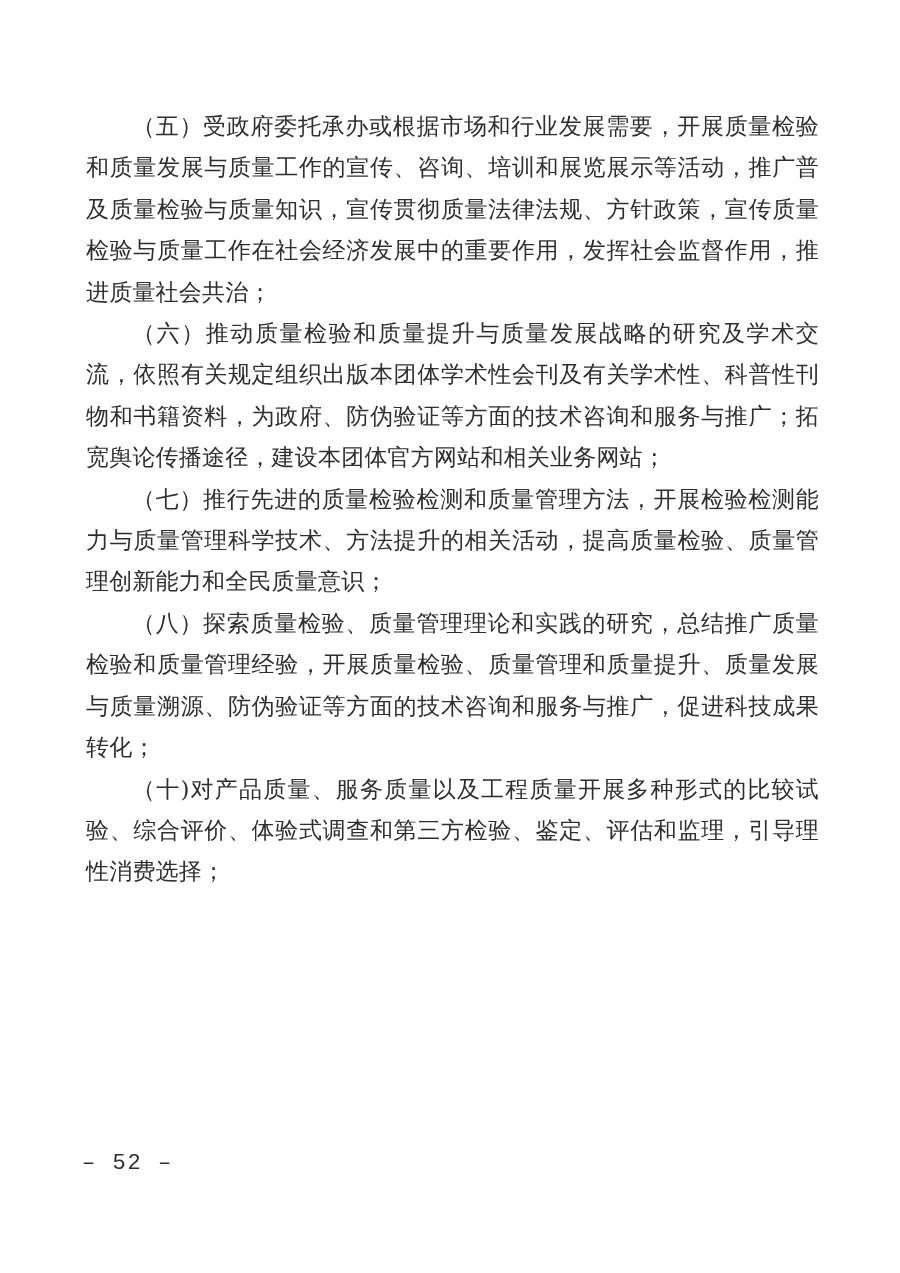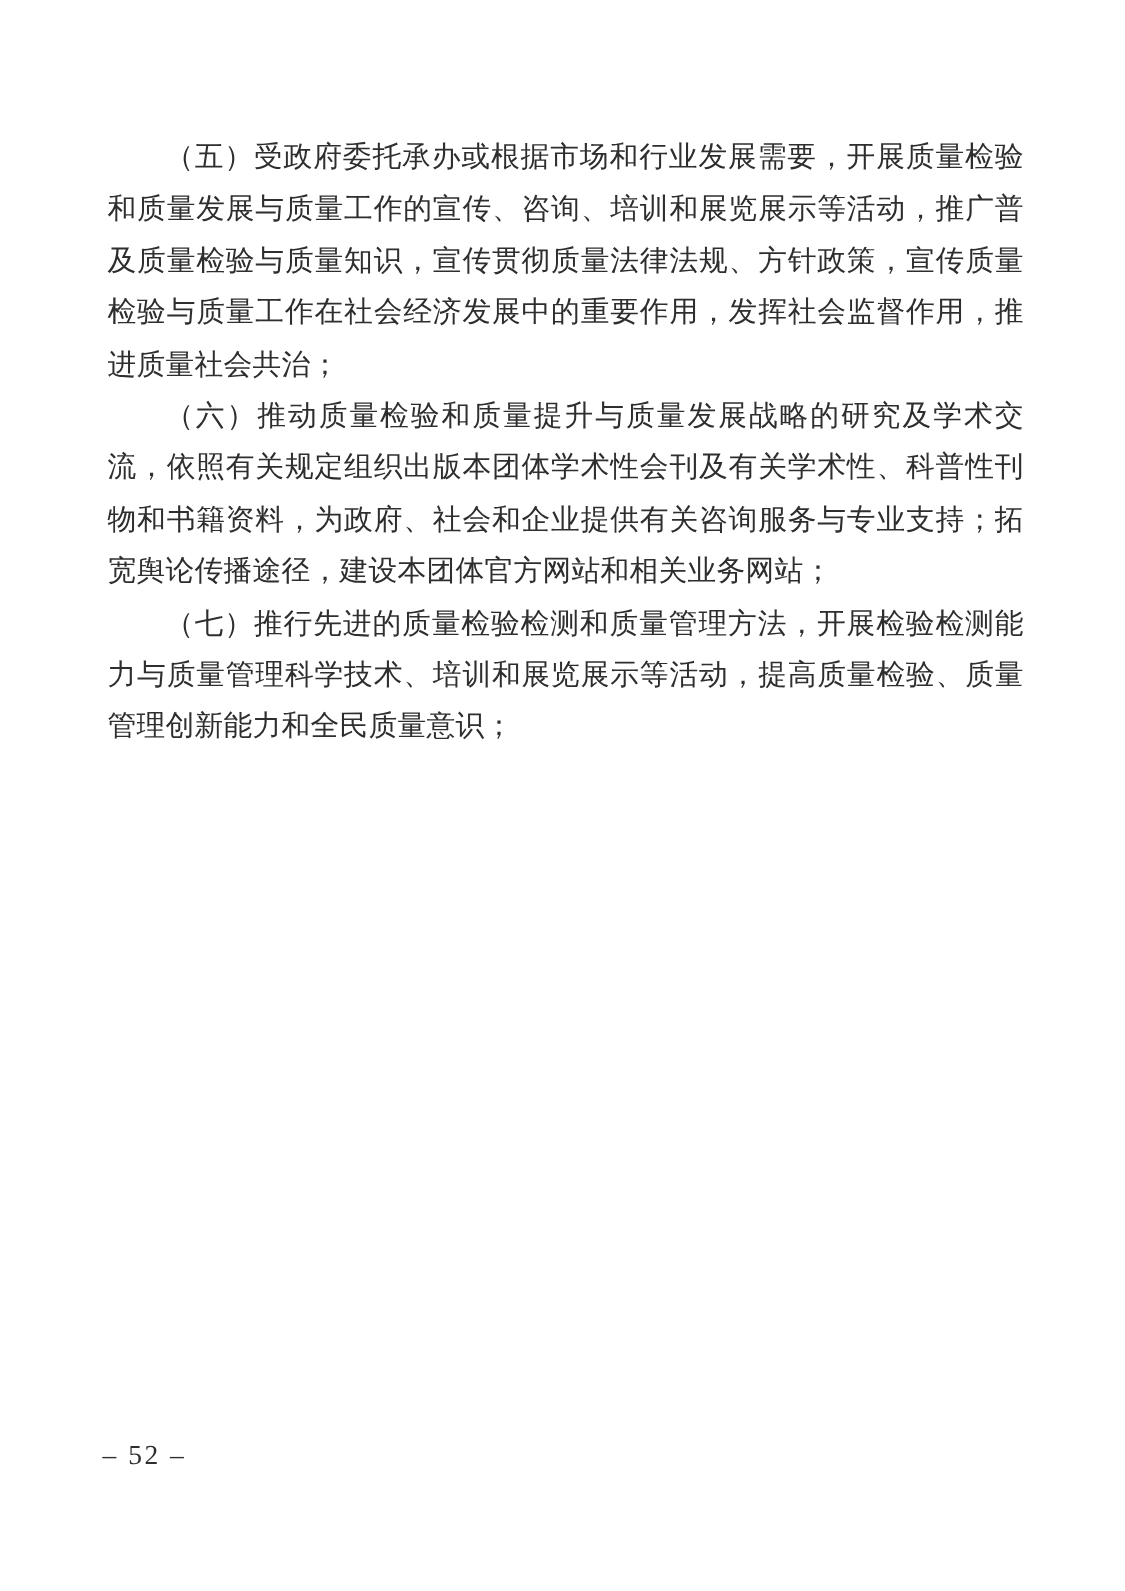--- a/index.html
+++ b/index.html
@@ -31,28 +31,30 @@
     letter-spacing: 0.2px;
     word-break: break-all;
   }
   .footer-pagenum {
     position: absolute;
     left: 82px;
     top: 1151px;
     font-size: 22px;
     line-height: 26px;
     color: #2e2e2e;
-    font-family: Liberation Serif, serif;
+    font-family: Liberation Mono, monospace;
     letter-spacing: 2px;
     white-space: nowrap;
   }
 </style>
 </head>
 <body>
 
 <div class="page">
   <div class="content">
     <p class="clause">（五）受政府委托承办或根据市场和行业发展需要，开展质量检验和质量发展与质量工作的宣传、咨询、培训和展览展示等活动，推广普及质量检验与质量知识，宣传贯彻质量法律法规、方针政策，宣传质量检验与质量工作在社会经济发展中的重要作用，发挥社会监督作用，推进质量社会共治；</p>
-    <p class="clause">（六）推动质量检验和质量提升与质量发展战略的研究及学术交流，依照有关规定组织出版本团体学术性会刊及有关学术性、科普性刊物和书籍资料，为政府、社会和企业提供有关咨询服务与专业支持；拓宽舆论传播途径，建设本团体官方网站和相关业务网站；</p>
-    <p class="clause">（七）推行先进的质量检验检测和质量管理方法，开展检验检测能力与质量管理科学技术、培训和展览展示等活动，提高质量检验、质量管理创新能力和全民质量意识；</p>
+    <p class="clause">（六）推动质量检验和质量提升与质量发展战略的研究及学术交流，依照有关规定组织出版本团体学术性会刊及有关学术性、科普性刊物和书籍资料，为政府、防伪验证等方面的技术咨询和服务与推广；拓宽舆论传播途径，建设本团体官方网站和相关业务网站；</p>
+    <p class="clause">（七）推行先进的质量检验检测和质量管理方法，开展检验检测能力与质量管理科学技术、方法提升的相关活动，提高质量检验、质量管理创新能力和全民质量意识；</p>
+    <p class="clause">（八）探索质量检验、质量管理理论和实践的研究，总结推广质量检验和质量管理经验，开展质量检验、质量管理和质量提升、质量发展与质量溯源、防伪验证等方面的技术咨询和服务与推广，促进科技成果转化；</p>
+    <p class="clause">（十)对产品质量、服务质量以及工程质量开展多种形式的比较试验、综合评价、体验式调查和第三方检验、鉴定、评估和监理，引导理性消费选择；</p>
   </div>
   <div class="footer-pagenum">– 52 –</div>
 </div>
 
 </body></html>

